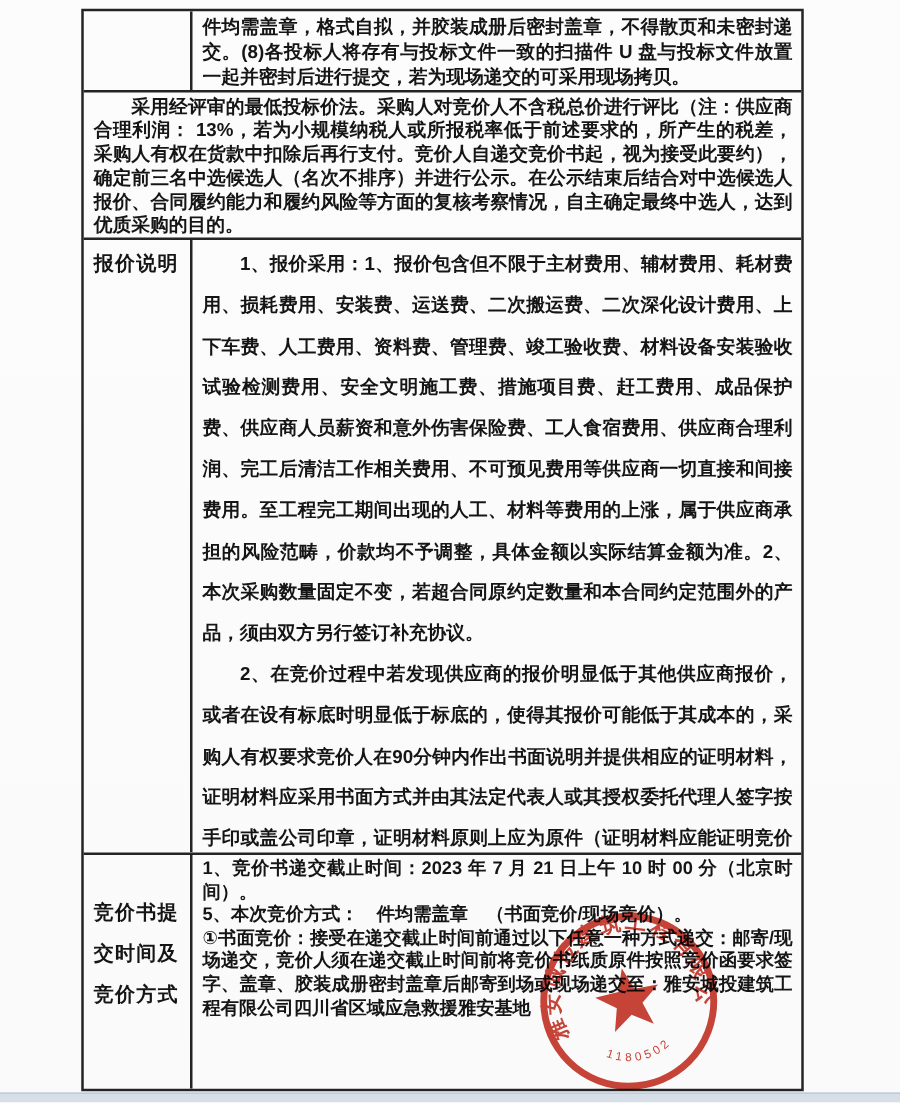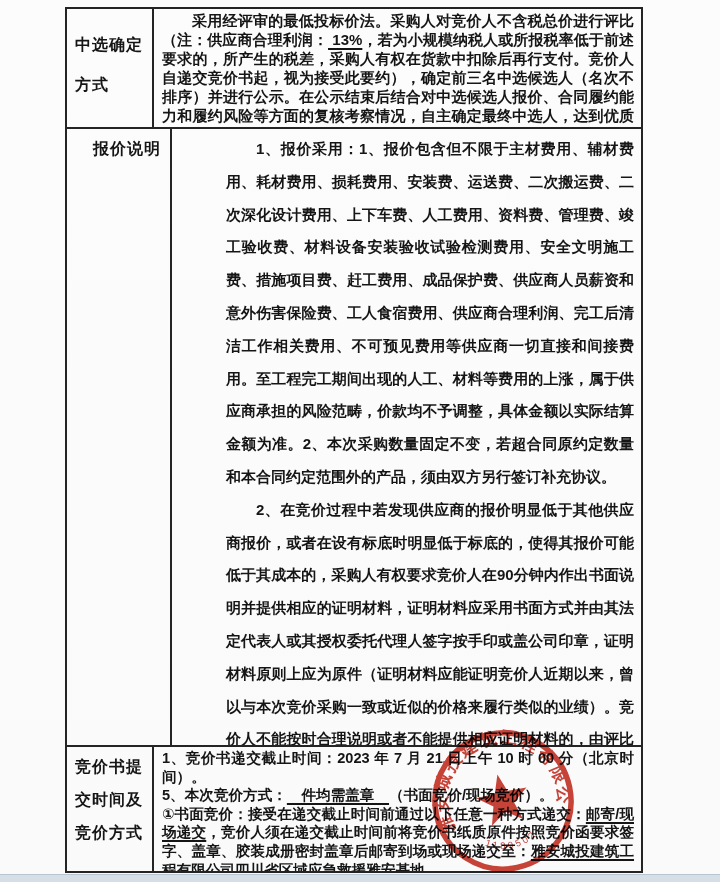--- a/index.html
+++ b/index.html
@@ -13,44 +13,43 @@
   
   .doc-table{
     position:absolute;left:65px;top:7px;width:578px;height:866px;
     box-sizing:border-box;border:2px solid #242424;
     display:flex;flex-direction:column;background:transparent;
   }
   .t-row{display:flex;box-sizing:border-box;overflow:hidden;}
   .t-row + .t-row{border-top:2px solid #242424;}
   .row-0{height:63px;}
   .row-1{height:118px;}
-  .row-2{height:618px;padding-left:18px;}
+  .row-2{height:492px;}
   .row-3{flex:1;}
   .cell-label{
     width:87px;flex:0 0 87px;box-sizing:border-box;
     border-right:2px solid #242424;
     font-weight:700;font-size:16px;letter-spacing:1px;
     padding:8px 3px 0 8px;line-height:24px;
   }
   .row-1 .cell-label{padding-top:16px;line-height:40px;}
-  .row-3 .cell-label{padding-top:3px;line-height:33px;}
+  .row-3 .cell-label{padding-top:30px;line-height:33px;}
   .cell-content{
     flex:1;box-sizing:border-box;
     padding:2px 7px 0 8px;
     font-weight:700;font-size:15px;
     text-align:justify;
   }
   .row-0 .cell-content{line-height:20px;padding-top:3px;}
   .row-1 .cell-content{line-height:19px;}
-  .row-2 .cell-content{line-height:32.8px;padding-top:4px;margin-left:46px;}
+  .row-2 .cell-content{line-height:32.8px;padding-top:4px;}
   .row-3 .cell-content{line-height:18.6px;font-size:14.6px;}
   .para{margin:0;}
   .indent{text-indent:2em;}
   .u{
-    text-decoration:underline;
     text-decoration-thickness:1.5px;
     text-underline-offset:3px;
   }
   
   .seal{
     position:absolute;left:428px;top:726px;width:150px;height:150px;
     transform:rotate(-12deg);
     opacity:.93;mix-blend-mode:multiply;pointer-events:none;
   }
   .seal svg{width:100%;height:100%;}
@@ -61,22 +60,27 @@
     position:absolute;left:0;right:0;bottom:0;height:7px;
     background:#d6dfe7;border-top:1px solid #b9c6d2;
   }
 </style>
 </head>
 <body>
 
 <div class="page">
 
   <div class="doc-table" id="doc-table">
+      <div class="t-row row-0">
+        <div class="cell-label"></div>
+        <div class="cell-content">
+          <p class="para"><span>件均需盖章，格式自拟，并胶装成册后密封盖章，不得散页和未密封递交。(8)各投标人将存有与投标文件一致的扫描件 U 盘与投标文件放置一起并密封后进行提交，若为现场递交的可采用现场拷贝。</span></p>
+        </div>
+      </div>
       <div class="t-row row-1">
-        <div class="cell-label">中选确定方式</div>
         <div class="cell-content">
           <p class="para indent"><span>采用经评审的最低投标价法。采购人对竞价人不含税总价进行评比（注：供应商合理利润：</span><span class="u"> 13%</span><span>，若为小规模纳税人或所报税率低于前述要求的，所产生的税差，采购人有权在货款中扣除后再行支付。竞价人自递交竞价书起，视为接受此要约），确定前三名中选候选人（名次不排序）并进行公示。在公示结束后结合对中选候选人报价、合同履约能力和履约风险等方面的复核考察情况，自主确定最终中选人，达到优质采购的目的。</span></p>
         </div>
       </div>
       <div class="t-row row-2">
         <div class="cell-label">报价说明</div>
         <div class="cell-content">
           <p class="para indent"><span>1、报价采用：1、报价包含但不限于主材费用、辅材费用、耗材费用、损耗费用、安装费、运送费、二次搬运费、二次深化设计费用、上下车费、人工费用、资料费、管理费、竣工验收费、材料设备安装验收试验检测费用、安全文明施工费、措施项目费、赶工费用、成品保护费、供应商人员薪资和意外伤害保险费、工人食宿费用、供应商合理利润、完工后清洁工作相关费用、不可预见费用等供应商一切直接和间接费用。至工程完工期间出现的人工、材料等费用的上涨，属于供应商承担的风险范畴，价款均不予调整，具体金额以实际结算金额为准。2、本次采购数量固定不变，若超合同原约定数量和本合同约定范围外的产品，须由双方另行签订补充协议。</span></p>
           <p class="para indent"><span>2、在竞价过程中若发现供应商的报价明显低于其他供应商报价，或者在设有标底时明显低于标底的，使得其报价可能低于其成本的，采购人有权要求竞价人在90分钟内作出书面说明并提供相应的证明材料，证明材料应采用书面方式并由其法定代表人或其授权委托代理人签字按手印或盖公司印章，证明材料原则上应为原件（证明材料应能证明竞价人近期以来，曾以与本次竞价采购一致或近似的价格来履行类似的业绩）。竞价人不能按时合理说明或者不能提供相应证明材料的，由评比小组认定该竞价人以低于成本报价竞标，其报价作无效处理，并有权将该竞价人列入采购人黑名单。</span></p>
         </div>

